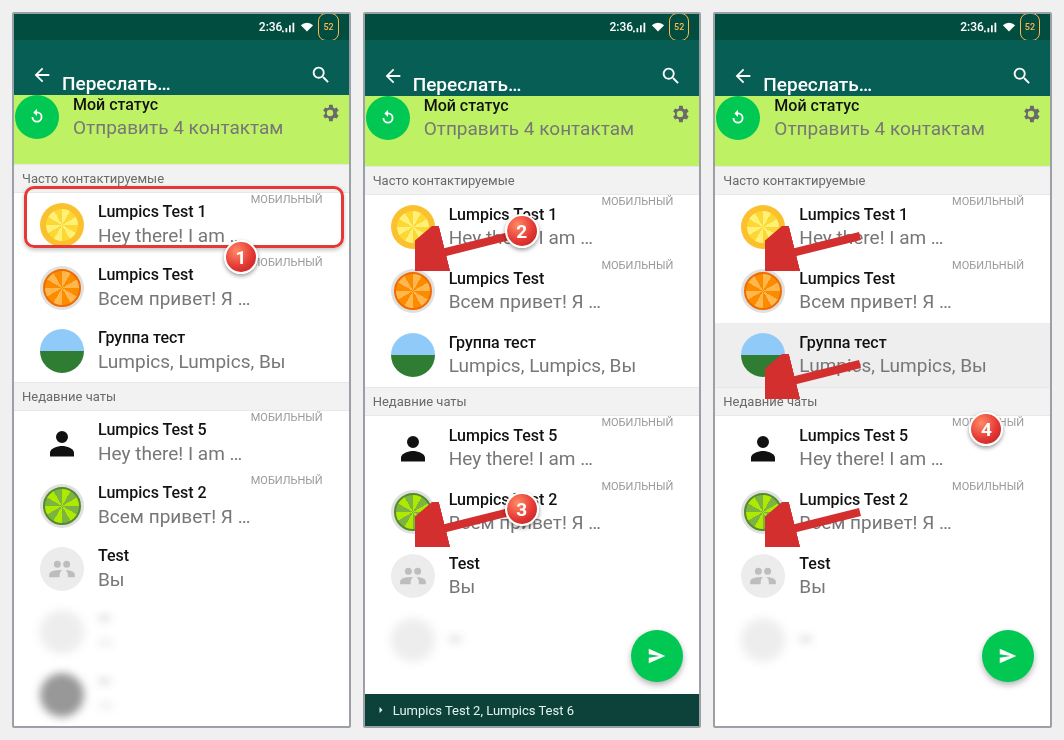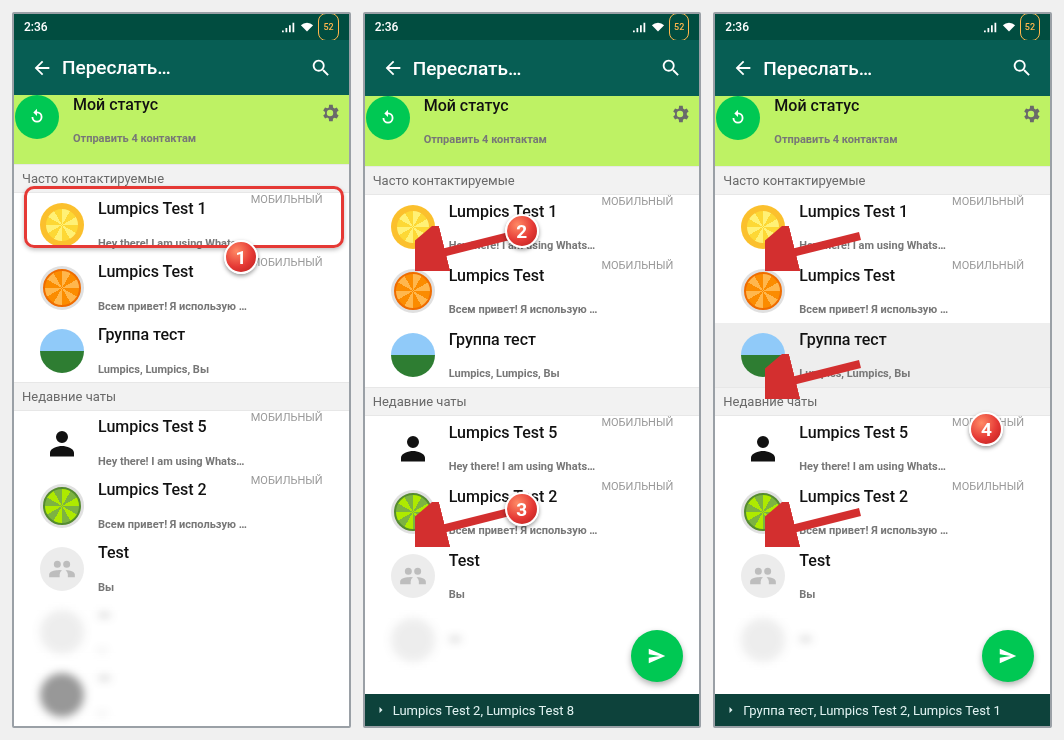--- a/index.html
+++ b/index.html
@@ -21,55 +21,55 @@
     overflow: hidden;
     display: flex;
     flex-direction: column;
   }
   .statusbar {
     height: 26px;
     background: #014d40;
     color: #fff;
     display: flex;
     align-items: center;
-    justify-content: space-between;
+    justify-content: flex-end;
     padding: 0 10px;
     font-size: 12px;
     font-weight: 500;
   }
   .statusbar .right { display: flex; align-items: center; gap: 4px; }
   .batt {
     display: inline-flex; align-items: center; justify-content: center;
     border: 1px solid #ffb74d; border-radius: 8px; padding: 0 4px;
     font-size: 9px; color: #ffb74d; line-height: 12px; height: 28px;
   }
   .wifi, .signal { width: 14px; height: 12px; }
   .appbar {
     height: 56px;
     background: #075e54;
     color: #fff;
     display: flex;
-    align-items: center;
+    align-items: flex-end;
     padding: 0 8px;
   }
   .appbar .back { width: 40px; height: 40px; display:flex;align-items:center;justify-content:center; }
   .appbar .title { font-size: 19px; font-weight: 500; flex: 1; }
   .appbar .search { width: 40px; height: 40px; display:flex;align-items:center;justify-content:center; }
   .row-status {
     display: flex; height: 70px; padding: 0 1px; background:#bef264;
   }
   .avatar {
     width: 44px; height: 44px; border-radius: 50%; flex-shrink: 0;
     display: flex; align-items: center; justify-content: center;
     background: #e0e0e0; position: relative;
   }
   .status-avatar { background: #00c853; }
   .row-text { flex:1; margin-left: 14px; min-width: 0; }
   .row-title { font-size: 16px; color: #111; font-weight: 500; line-height: 1.2; }
-  .row-sub { font-size: 11px; color: #777; margin-top: 18px; white-space: nowrap; overflow:hidden; text-overflow: ellipsis; font-weight: bold;}
+  .row-sub { font-size: 19px; color: #777; margin-top: 2px; white-space: nowrap; overflow:hidden; text-overflow: ellipsis;}
   .gear { width: 36px; height: 36px; display:flex;align-items:center;justify-content:center; color:#777; }
   .section-header {
     font-size: 13px; color: #6a6a6a; padding: 6px 8px; background: #f2f2f2; border-top:1px solid #e7e7e7; border-bottom:1px solid #e7e7e7;
   }
   .contact-row {
     display:flex; align-items:center; height: 64px; padding: 0 26px; background:#fff; position:relative;
   }
   .contact-row + .contact-row { border-top: 0; }
   .row-right { font-size: 11px; color:#9a9a9a; text-transform: uppercase; align-self:flex-start; }
   .check-badge {
@@ -361,21 +361,21 @@
 
   <div class="fab">
     <svg width="22" height="22" viewBox="0 0 24 24">
         <path fill="#fff" d="M3 20l18-8L3 4v6l12 2-12 2z"></path>
       </svg>
   </div>
   <div class="selection-bar">
     <svg width="12" height="12" viewBox="0 0 24 24" style="margin-right:6px">
         <path fill="#e0f2f1" d="M9 6l6 6-6 6z"></path>
       </svg>
-    <span>Lumpics Test 2, Lumpics Test 8</span>
+    <span>Lumpics Test 2, Lumpics Test 6</span>
   </div>
 
   <svg class="arrow" style="left:50px; top:212px;" width="100" height="45">
       <defs>
         <marker id="ah2a" markerWidth="8" markerHeight="8" refX="2" refY="4" orient="auto">
           <path d="M0 0L8 4L0 8z" fill="#d32f2f"></path>
         </marker>
       </defs>
       <path d="M95 10 L15 30" stroke="#d32f2f" stroke-width="8" marker-end="url(#ah2a)"></path>
     </svg>
@@ -517,26 +517,20 @@
       <div class="row-text">
         <div class="row-title">—</div>
       </div>
     </div>
 
   <div class="fab">
       <svg width="22" height="22" viewBox="0 0 24 24">
         <path fill="#fff" d="M3 20l18-8L3 4v6l12 2-12 2z"></path>
       </svg>
     </div>
-  <div class="selection-bar">
-    <svg width="12" height="12" viewBox="0 0 24 24" style="margin-right:6px">
-        <path fill="#e0f2f1" d="M9 6l6 6-6 6z"></path>
-      </svg>
-    <span>Группа тест, Lumpics Test 2, Lumpics Test 1</span>
-  </div>
 
   <svg class="arrow" style="left:50px; top:212px;" width="100" height="45">
       <defs>
         <marker id="ah3a" markerWidth="8" markerHeight="8" refX="2" refY="4" orient="auto">
           <path d="M0 0L8 4L0 8z" fill="#d32f2f"></path>
         </marker>
       </defs>
       <path d="M95 10 L15 30" stroke="#d32f2f" stroke-width="8" marker-end="url(#ah3a)"></path>
     </svg>
   <svg class="arrow" style="left:50px; top:340px;" width="100" height="45">

